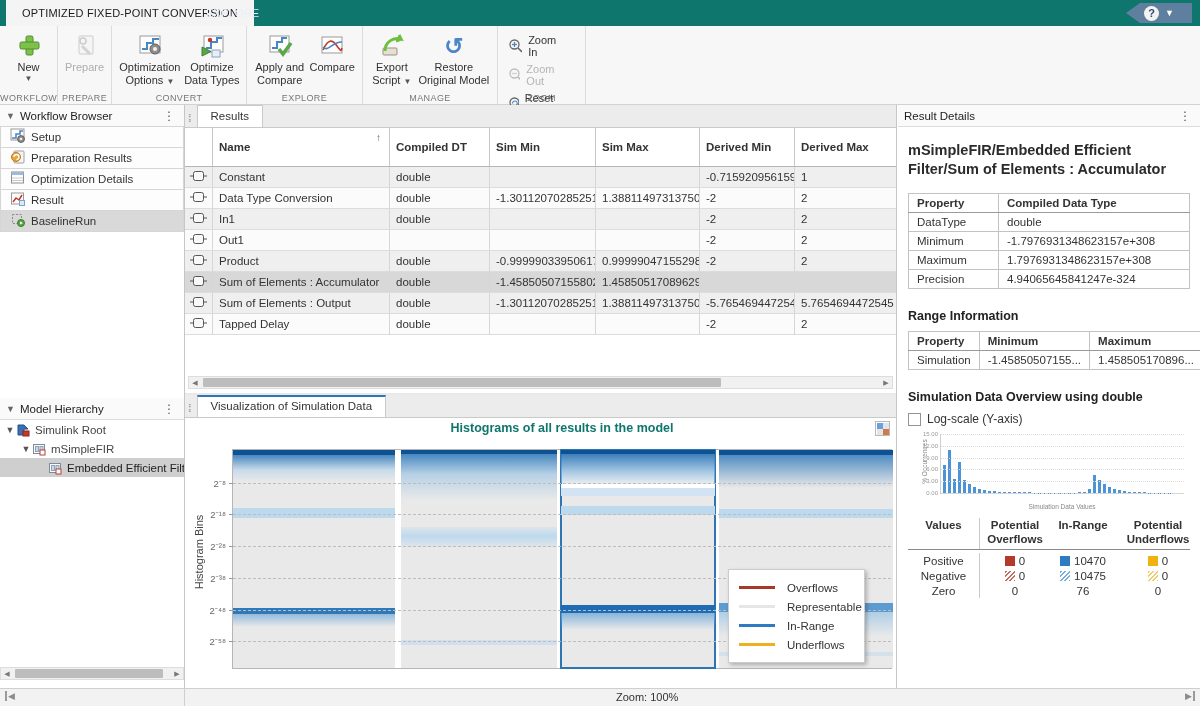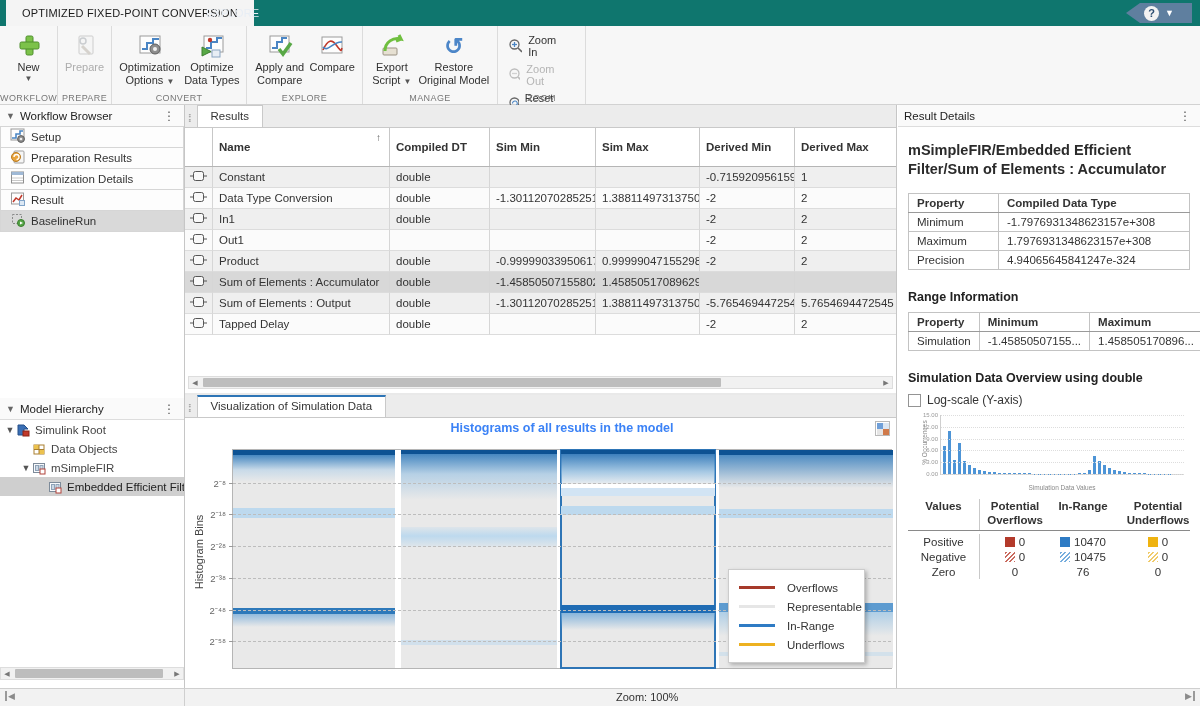--- a/index.html
+++ b/index.html
@@ -74,21 +74,21 @@
   .res-row.selected > div { background:#d8d8d8; }
   .sort-ind { position:absolute; right:8px; top:4px; font-size:10px; color:#555; }
   .blockcell { justify-content:center; }
 
   .center-scroll { position:absolute; left:3px; right:3px; top:271px; }
   .splitter-h { position:absolute; left:0; right:0; top:288px; height:2px; background:#e9e9e9; }
 
   
   .viz { position:absolute; left:0; right:0; top:290px; height:293px; background:#fff; }
   .viz-body { position:absolute; left:0; right:0; top:23px; bottom:0; }
-  .chart-title { position:absolute; left:47px; width:660px; top:3px; text-align:center; font-weight:bold; font-size:12.5px; color:#3b82f6; }
+  .chart-title { position:absolute; left:47px; width:660px; top:3px; text-align:center; font-weight:bold; font-size:12.5px; color:#0f766e; }
   .plot-tools { position:absolute; right:6px; top:3px; width:15px; height:15px; border:1px solid #b9b9b9; background:#fff; display:grid; grid-template-columns:6px 6px; grid-template-rows:6px 6px; padding:1px; gap:0; cursor:pointer; }
   .plot-tools i:nth-child(1){background:#6f9fd8;} .plot-tools i:nth-child(2){background:#dbe6f2;}
   .plot-tools i:nth-child(3){background:#e5e5e5;} .plot-tools i:nth-child(4){background:#d07a4a;}
   .ylab-main { position:absolute; left:-26px; top:128px; width:80px; transform:rotate(-90deg); transform-origin:center; font-size:11px; color:#444; text-align:center; }
   .plot { position:absolute; left:47px; top:31px; width:660px; height:220px; border:1px solid #b5b5b5; background:#fff; }
   .gridline { position:absolute; left:0; right:0; border-top:1px dashed #bdbdbd; z-index:3; pointer-events:none; }
   .ytickmark { position:absolute; left:-4px; width:4px; border-top:1px solid #999; z-index:3; }
   .yticklab { position:absolute; right:100%; margin-right:7px; transform:translateY(-50%); font-size:9.5px; color:#666; white-space:nowrap; }
   .hist-col { position:absolute; top:0; height:100%; background:#e9e9e9; z-index:1; }
   .hist-col .band { position:absolute; left:0; right:0; }
@@ -343,33 +343,20 @@
       <div id="mh-tree">
           <div class="tree-row" style="padding-left: 4px;">
             <span class="tw">▼</span>
             <span class="ic">
               <svg width="14" height="14">
                 <polygon points="2,12 2,2 8,2 12,6 8,6 8,12" fill="#3a6fb5" stroke="#27518a"></polygon>
                 <rect x="7" y="8" width="6" height="5" fill="#c0392b" stroke="#8e2417"></rect>
               </svg>
             </span>
             <span>Simulink Root</span>
-          </div>
-          <div class="tree-row" style="padding-left: 20px;">
-            <span class="tw"></span>
-            <span class="ic">
-              <svg width="14" height="14">
-                <rect x="2" y="3" width="10" height="9" fill="#fff" stroke="#a97f2f"></rect>
-                <rect x="2" y="3" width="5" height="4.5" fill="#ecc24e"></rect>
-                <rect x="7" y="7.5" width="5" height="4.5" fill="#ecc24e"></rect>
-                <line x1="7" y1="3" x2="7" y2="12" stroke="#a97f2f"></line>
-                <line x1="2" y1="7.5" x2="12" y2="7.5" stroke="#a97f2f"></line>
-              </svg>
-            </span>
-            <span>Data Objects</span>
           </div>
           <div class="tree-row" style="padding-left: 20px;">
             <span class="tw">▼</span>
             <span class="ic">
               <svg width="14" height="14">
                 <rect x="1.5" y="2.5" width="11" height="9" fill="#f8fafc" stroke="#7d8b9a"></rect>
                 <rect x="3.5" y="4.5" width="3" height="5" fill="#cdd9e6" stroke="#8fa3b8"></rect>
                 <rect x="8" y="4.5" width="3" height="5" fill="#cdd9e6" stroke="#8fa3b8"></rect>
                 <rect x="8" y="8" width="5" height="5" fill="#fff" stroke="#b0433a"></rect>
               </svg>
@@ -642,20 +629,24 @@
     </div>
     <div class="rp-body">
       <div class="rp-title">mSimpleFIR/Embedded Efficient Filter/Sum of Elements : Accumulator</div>
 
       <table class="det">
         <tbody>
             <tr>
           <th style="width:90px">Property</th>
           <th>Compiled Data Type</th>
         </tr>
+        <tr>
+              <td>DataType</td>
+              <td>double</td>
+            </tr>
         <tr>
               <td>Minimum</td>
               <td>-1.7976931348623157e+308</td>
             </tr>
         <tr>
               <td>Maximum</td>
               <td>1.7976931348623157e+308</td>
             </tr>
         <tr>
               <td>Precision</td>

